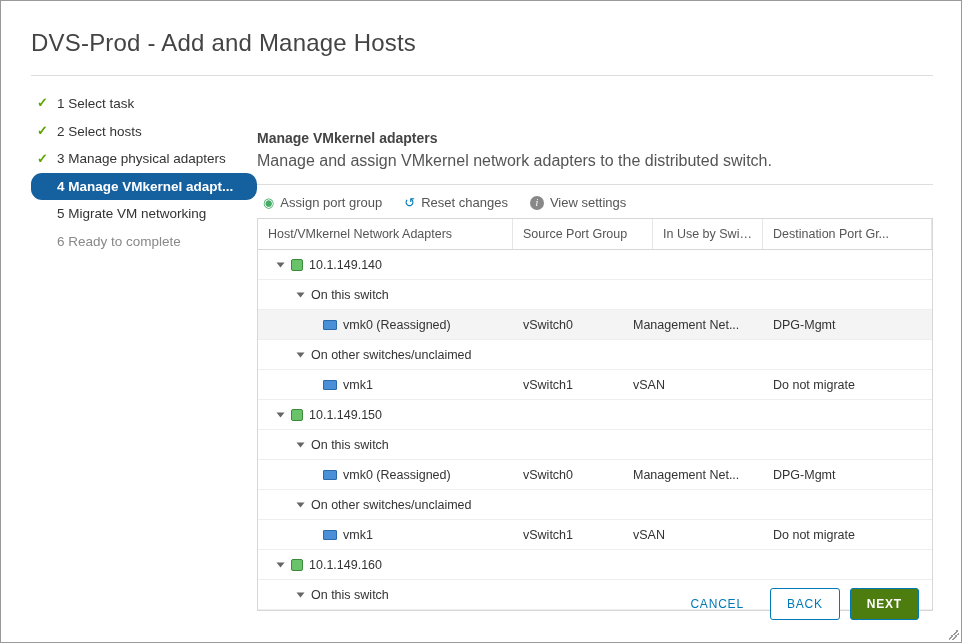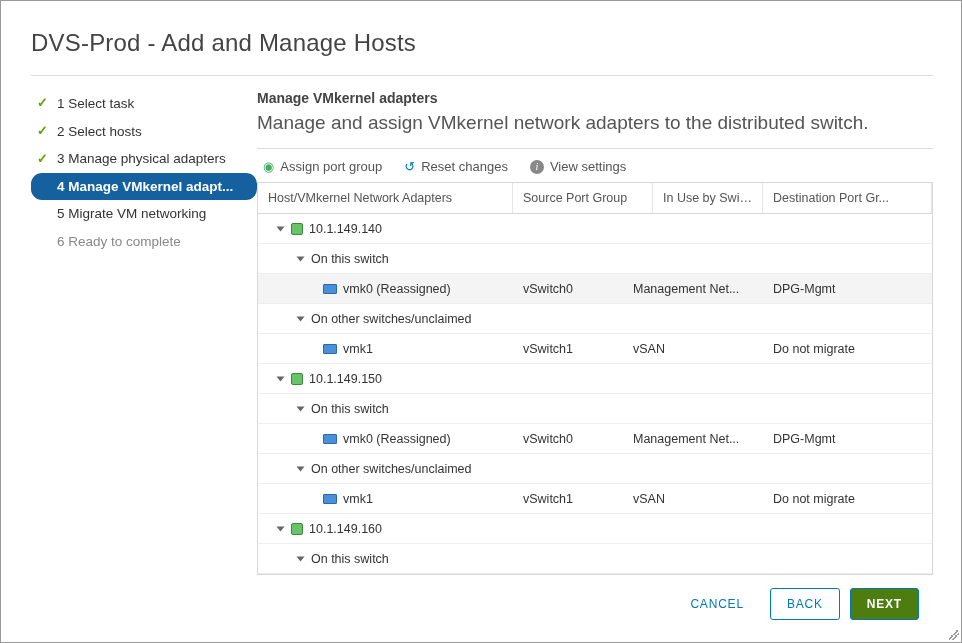--- a/index.html
+++ b/index.html
@@ -3,30 +3,30 @@
 <meta charset="utf-8">
 <style>
   * { box-sizing: border-box; }
   html, body { margin:0; padding:0; font-family: "Segoe UI", Arial, sans-serif; font-size:13px; color:#333; background:#fff;}
   body { width:962px; height:643px; border:1px solid #999; position:relative; padding:0;}
   .wrap { padding: 28px 28px 0 30px; }
   h1.title { font-size:24px; font-weight:400; color:#444; margin:0 0 18px 0; letter-spacing:0.2px;}
   hr.top { border:none; border-top:1px solid #ddd; margin:0 0 14px 0;}
   .cols { display:flex; }
   .sidebar { width:226px; flex:0 0 226px; }
-  .main { flex:1; min-width:0; }
+  .main { flex:1; min-width:0;margin-top:40px; }
   .step { display:flex; align-items:center; padding:3px 6px; font-size:13.5px; color:#333; line-height:1.6; cursor:pointer;}
   .step.done .chk { color:#5aa700;}
   .step.done { color:#333;}
   .step .chk { width:14px; font-weight:bold; margin-right:6px; color:#bbb; font-size:13px;}
   .step.active { background:#15609f; color:#fff; border-radius:11px; font-weight:600;}
   .step.future { color:#888;}
   .step .lbl { white-space:nowrap; overflow:hidden; text-overflow:ellipsis;}
   .section-head { font-size:14px; font-weight:600; color:#444; margin-bottom:6px;}
-  .section-sub { font-size:19px; color:#555; margin-bottom:14px;}
+  .section-sub { font-size:16px; color:#555; margin-bottom:14px;}
   hr.mid { border:none; border-top:1px solid #ddd; margin:0 0 10px 0;}
   .toolbar { display:flex; gap:22px; padding:0 0 8px 6px;}
   .tbtn { display:inline-flex; align-items:center; gap:6px; color:#555; cursor:pointer;}
   .tbtn .ticon { font-size:13px;}
   .gridwrap { border:1px solid #d7d7d7; }
   .ghead { display:flex; background:#fff; border-bottom:1px solid #d7d7d7;}
   .gcell-h { padding:8px 10px; font-size:12.5px; color:#555; border-right:1px solid #e6e6e6; overflow:hidden; text-overflow:ellipsis; white-space:nowrap;}
   .c1 { width:255px; flex:0 0 255px;}
   .c2 { width:110px; flex:0 0 110px;}
   .c3 { width:140px; flex:0 0 140px;}

